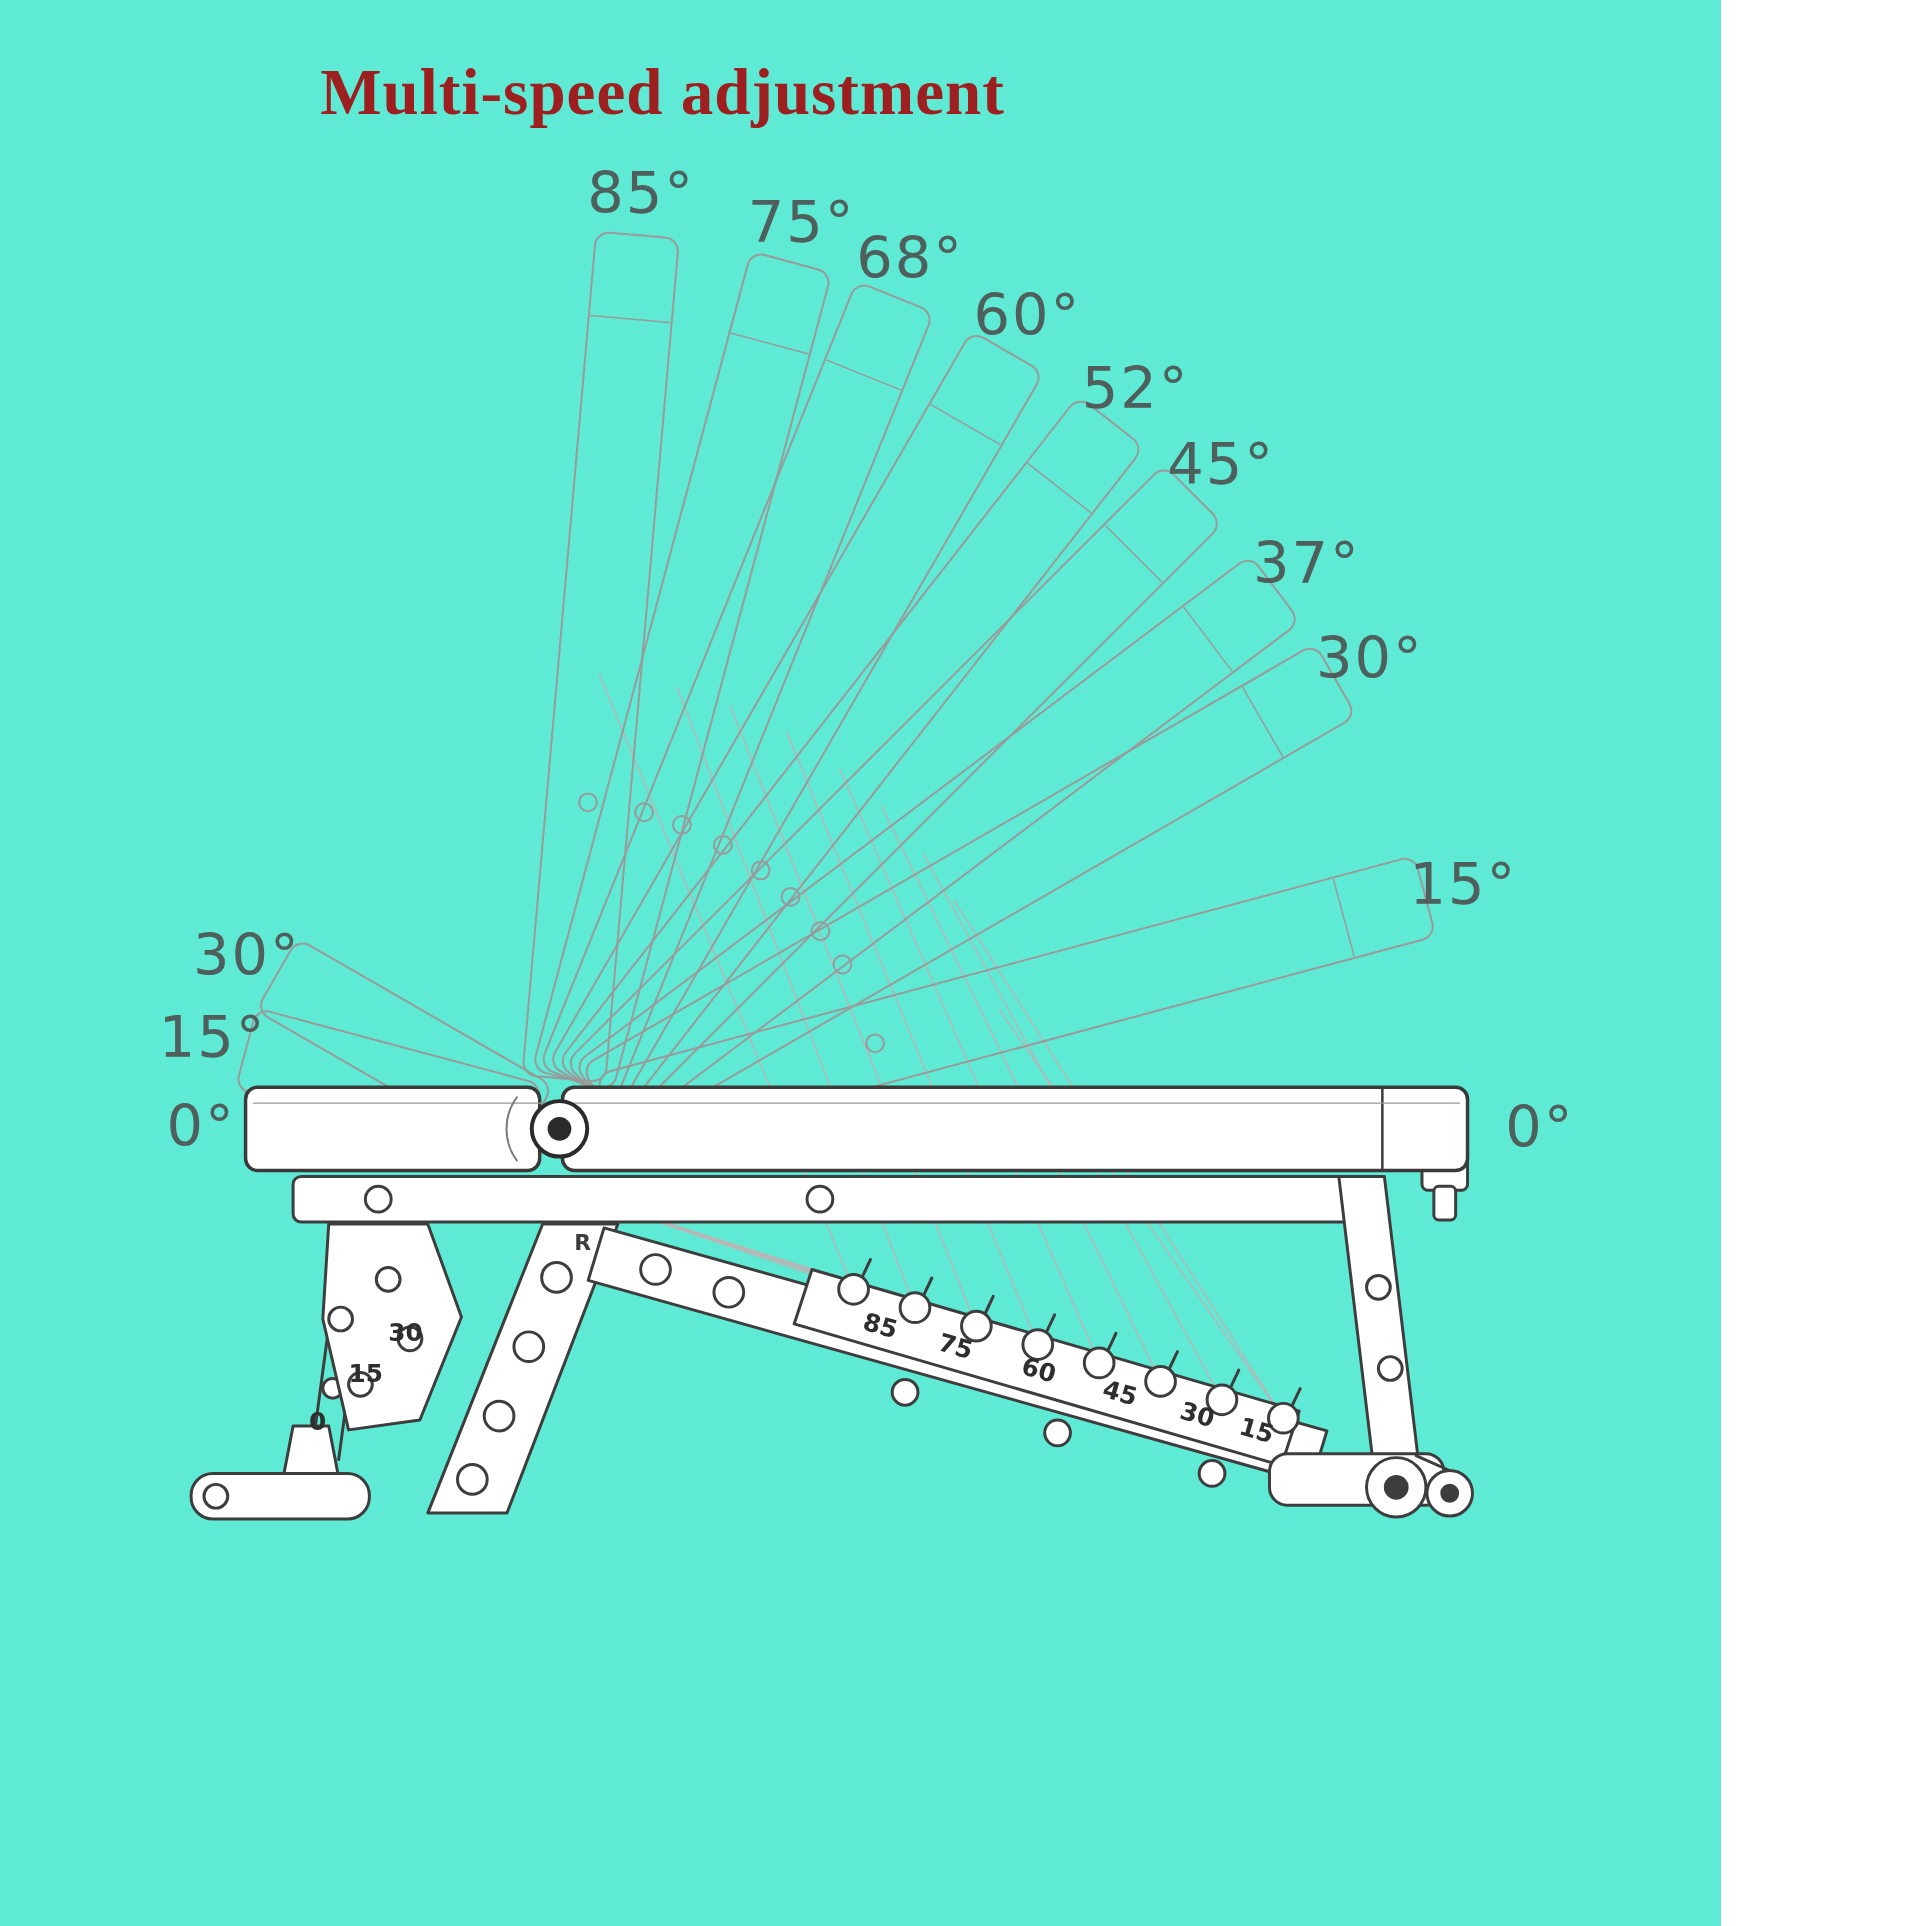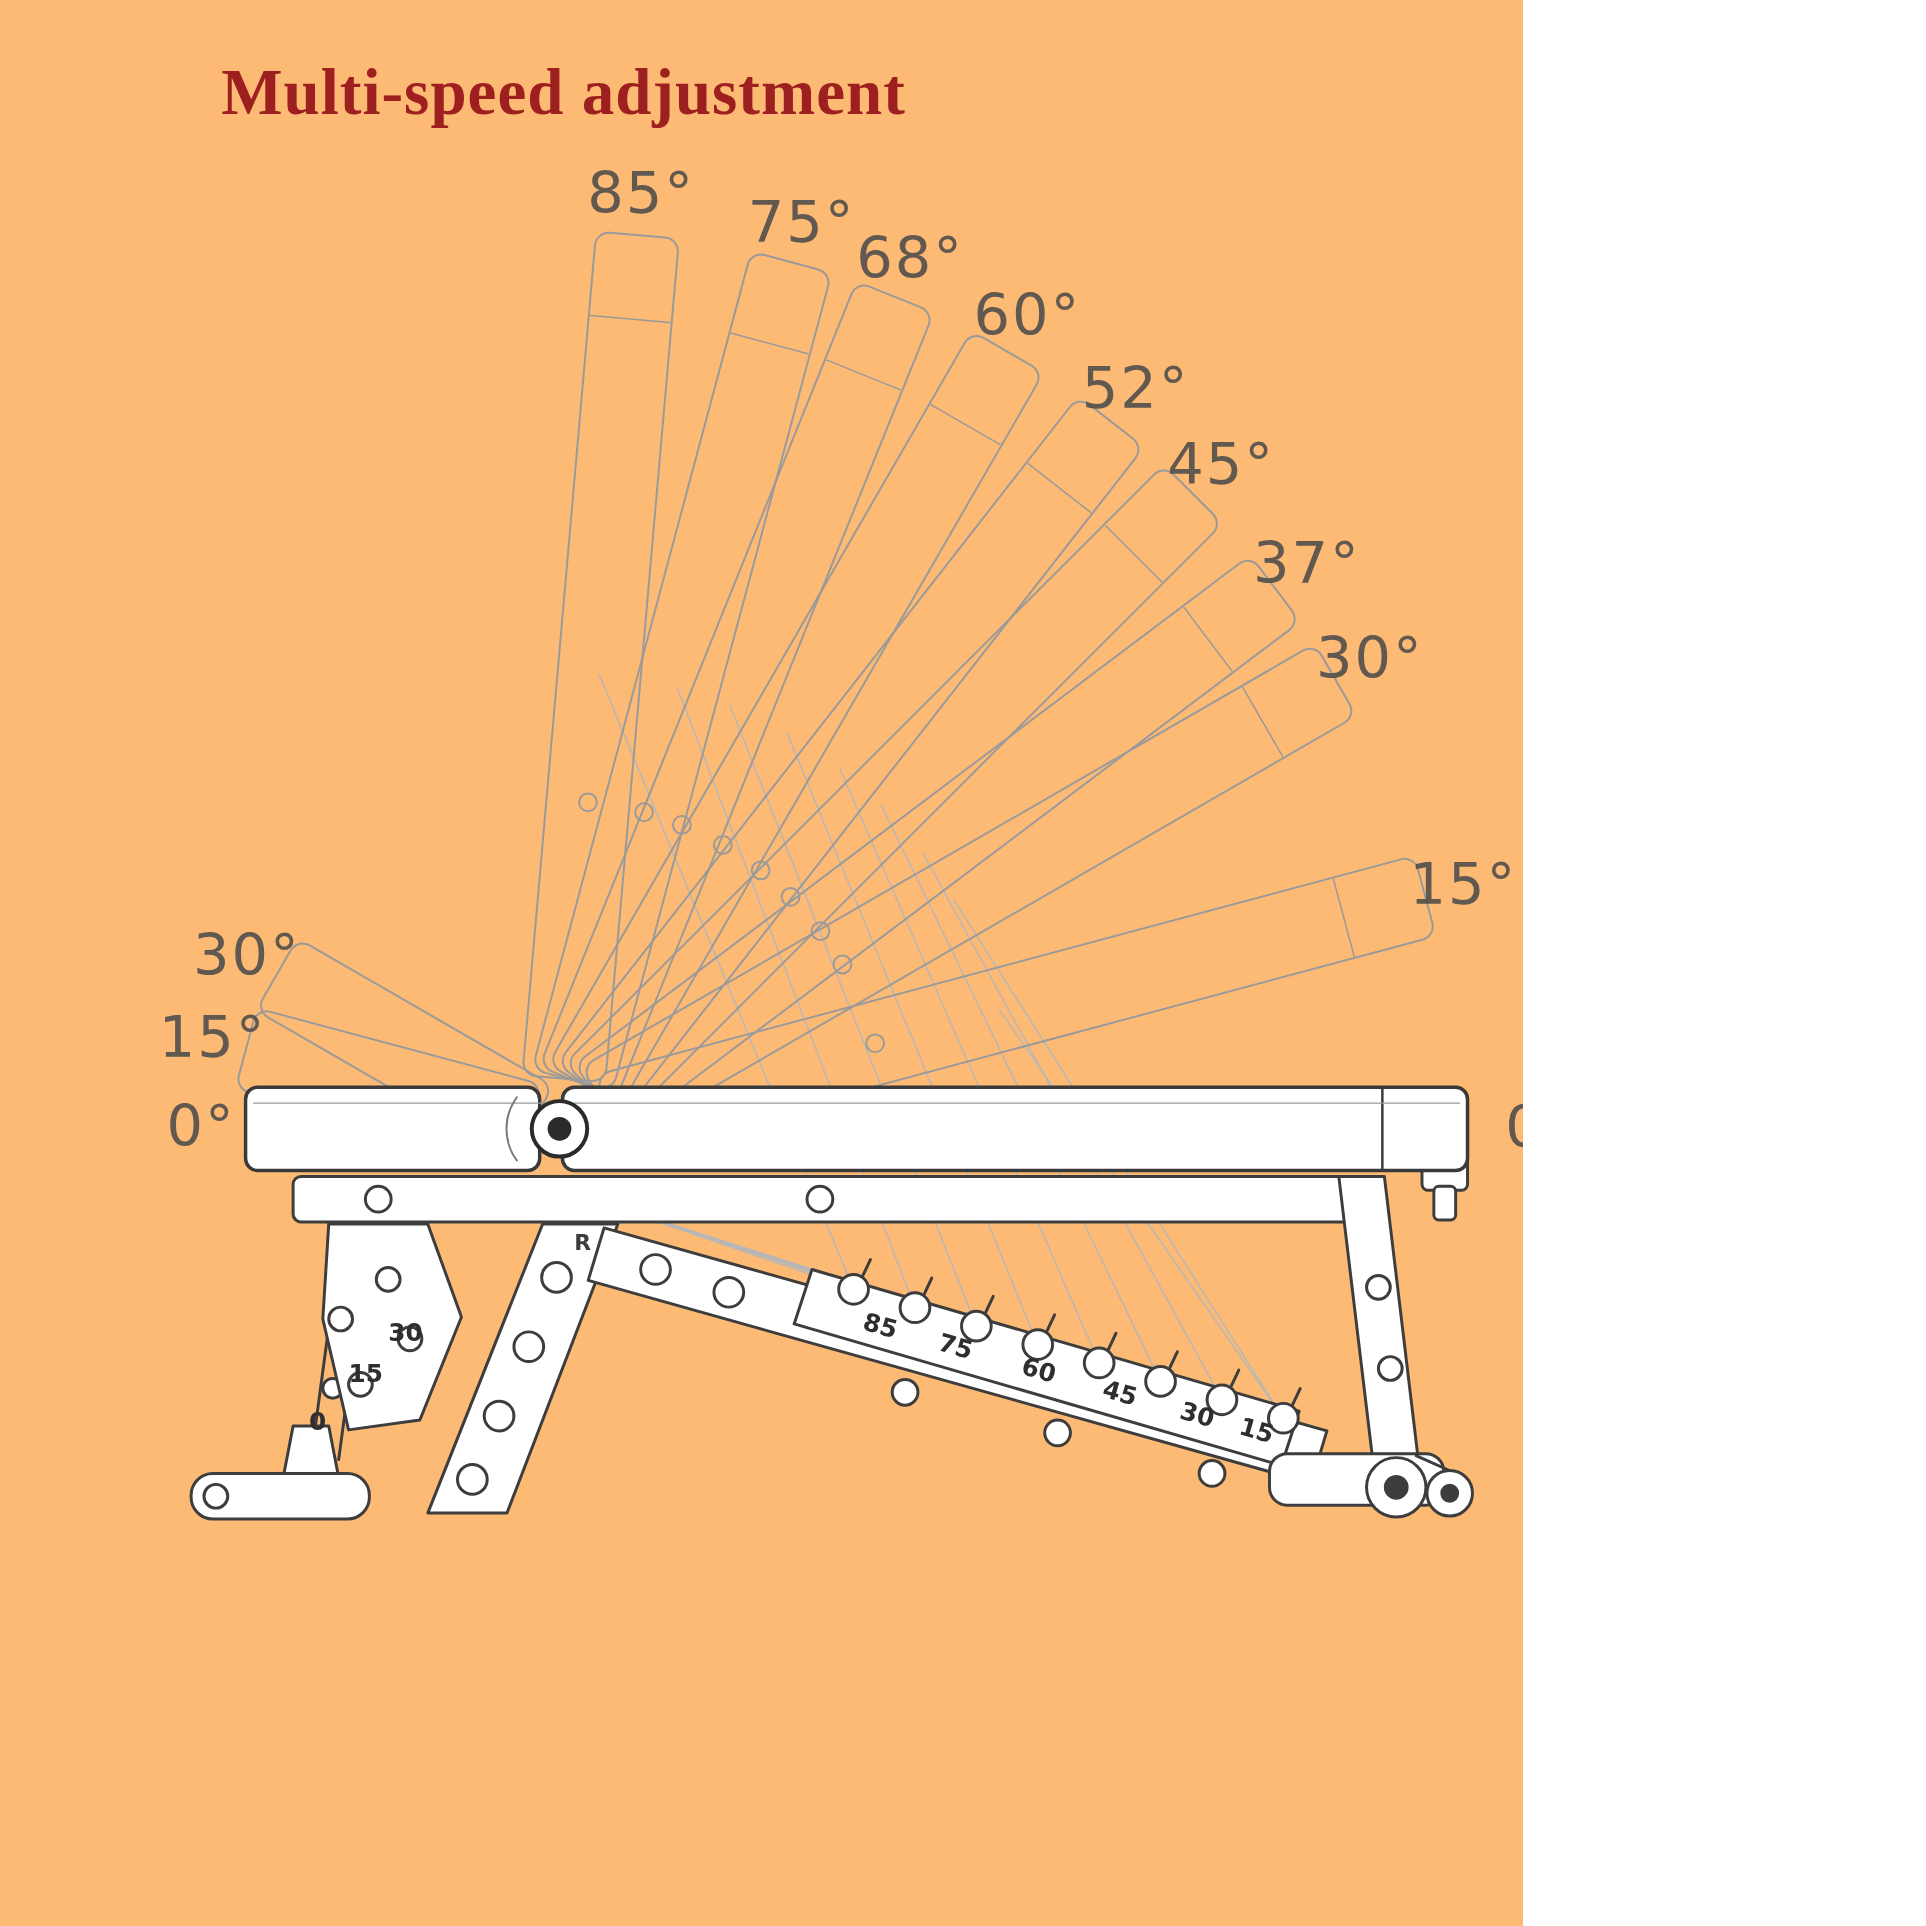--- a/index.html
+++ b/index.html
@@ -1,19 +1,19 @@
 <!DOCTYPE html>
 <html><head>
 <meta charset="utf-8">
 <style>
   html,body{margin:0;padding:0;background:#ffffff;}
   .canvas{
     position:relative;
-    width:1523px;height:1927px;
-    background:#fdba74;
+    width:1721px;height:1927px;
+    background:#5eead4;
     font-family:"DejaVu Sans",sans-serif;
     overflow:hidden;
   }
   .page-title{
     position:absolute;
     left:0;right:0;
     top:55px;
     text-align:center;
     transform:translateX(-198px);
     font-family:"Liberation Serif","DejaVu Serif",serif;

